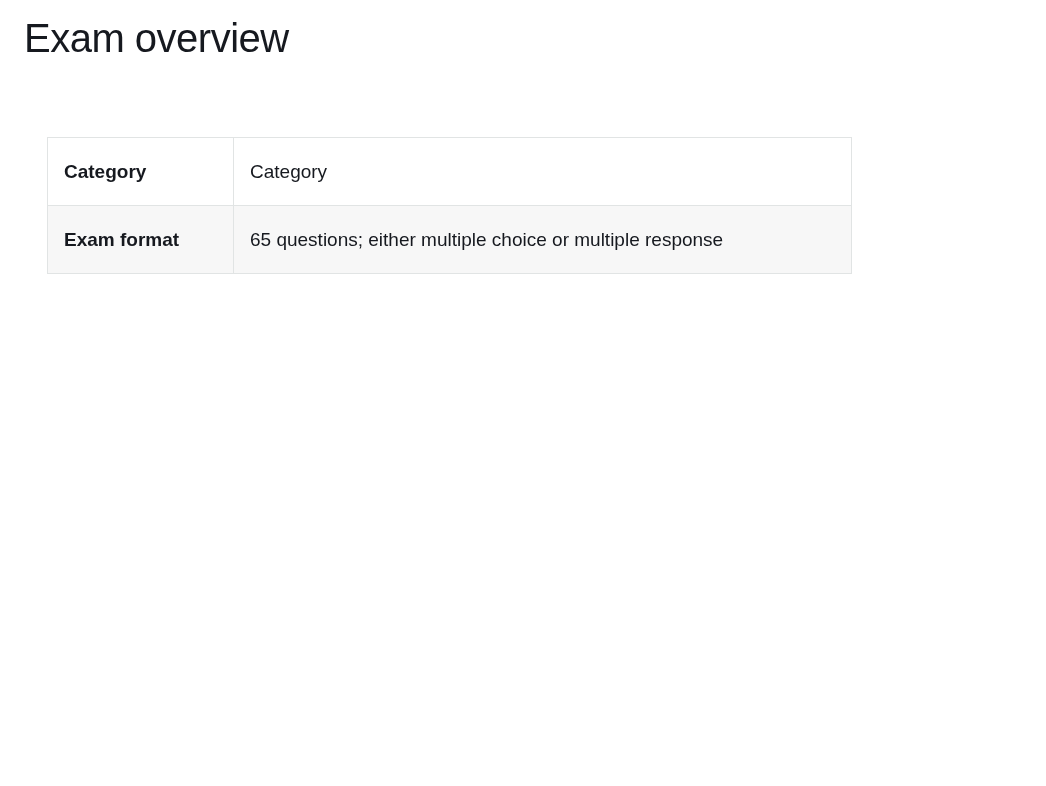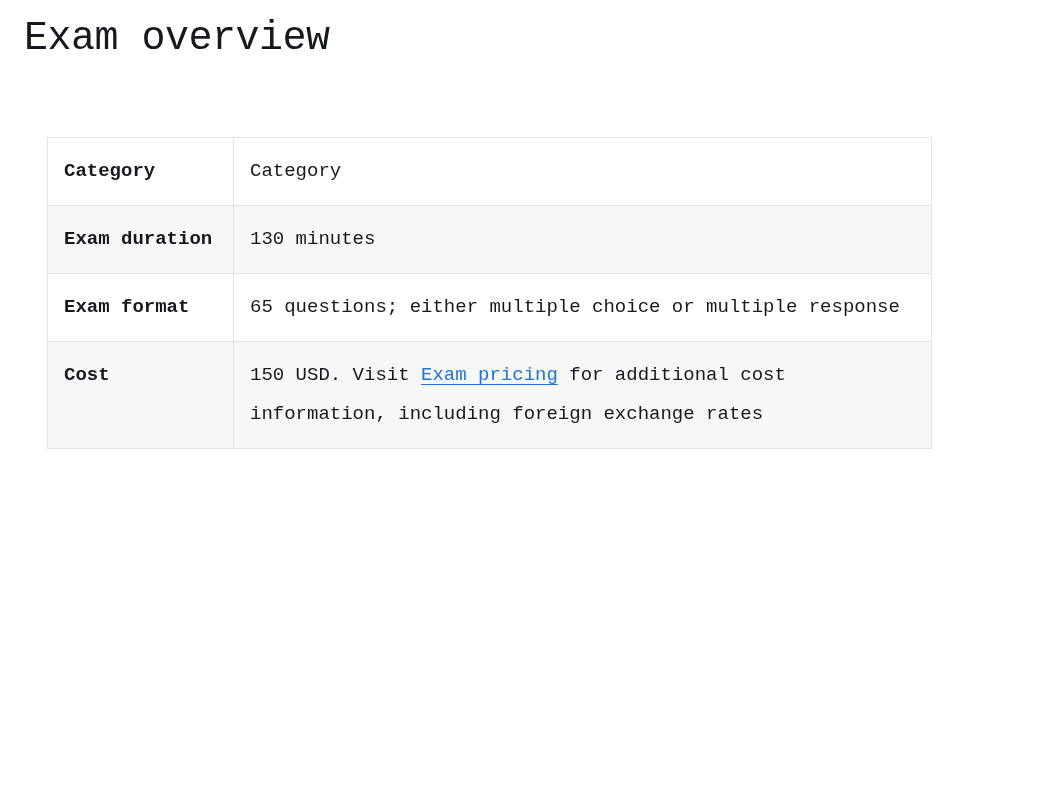--- a/index.html
+++ b/index.html
@@ -1,33 +1,33 @@
 <!DOCTYPE html>
 <html><head>
 <meta charset="utf-8">
 <style>
-  * { margin: 0; padding: 0; box-sizing: border-box; font-family: Liberation Mono, monospace; }
+  * { margin: 0; padding: 0; box-sizing: border-box; }
   html, body {
     width: 1046px;
     height: 786px;
     background: #ffffff;
     font-family: "Liberation Sans", "DejaVu Sans", sans-serif;
     color: #16191f;
     overflow: hidden;
   }
   .page-title {
     margin: 16px 0 0 24px;
     font-size: 40px;
     font-weight: 500;
     letter-spacing: -0.5px;
     color: #16191f;
   }
   .overview-table {
     margin: 76px 0 0 47px;
-    width: 885px;
+    width: 805px;
     border-collapse: collapse;
     font-size: 19px;
     line-height: 39px;
   }
   .overview-table tr { background: #ffffff; }
   .overview-table tr:nth-child(even) { background: #f7f7f7; }
   .overview-table th,
   .overview-table td {
     border: 1px solid #e1e4e4;
     text-align: left;
@@ -55,25 +55,17 @@
 
 <h2 class="page-title">Exam overview</h2>
 
 <table class="overview-table">
   <tbody>
     <tr>
       <th>Category</th>
       <td>Category</td>
     </tr>
     <tr>
-      <th>Exam duration</th>
-      <td>130 minutes</td>
-    </tr>
-    <tr>
       <th>Exam format</th>
       <td>65 questions; either multiple choice or multiple response</td>
-    </tr>
-    <tr>
-      <th>Cost</th>
-      <td><span>150 USD. Visit </span><a class="inline-link">Exam pricing</a><span> for additional cost information, including foreign exchange rates</span></td>
     </tr>
   </tbody>
 </table>
 
 </body></html>

